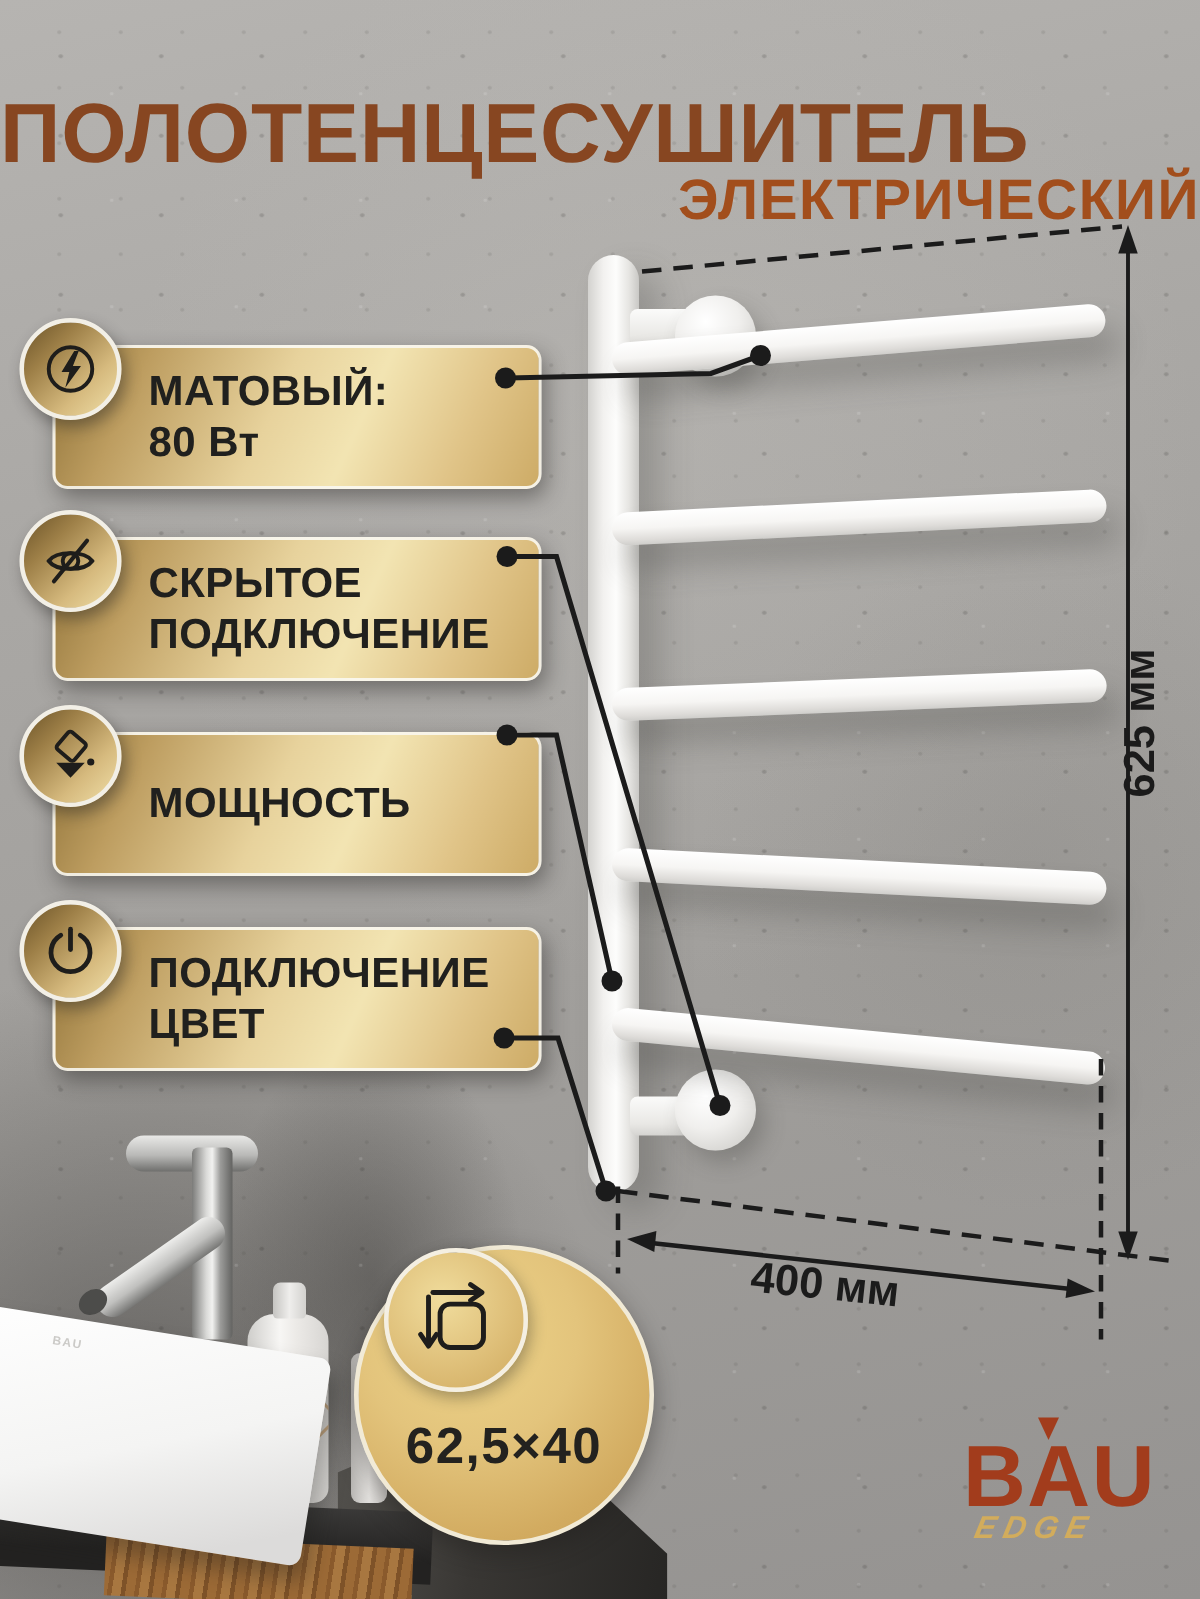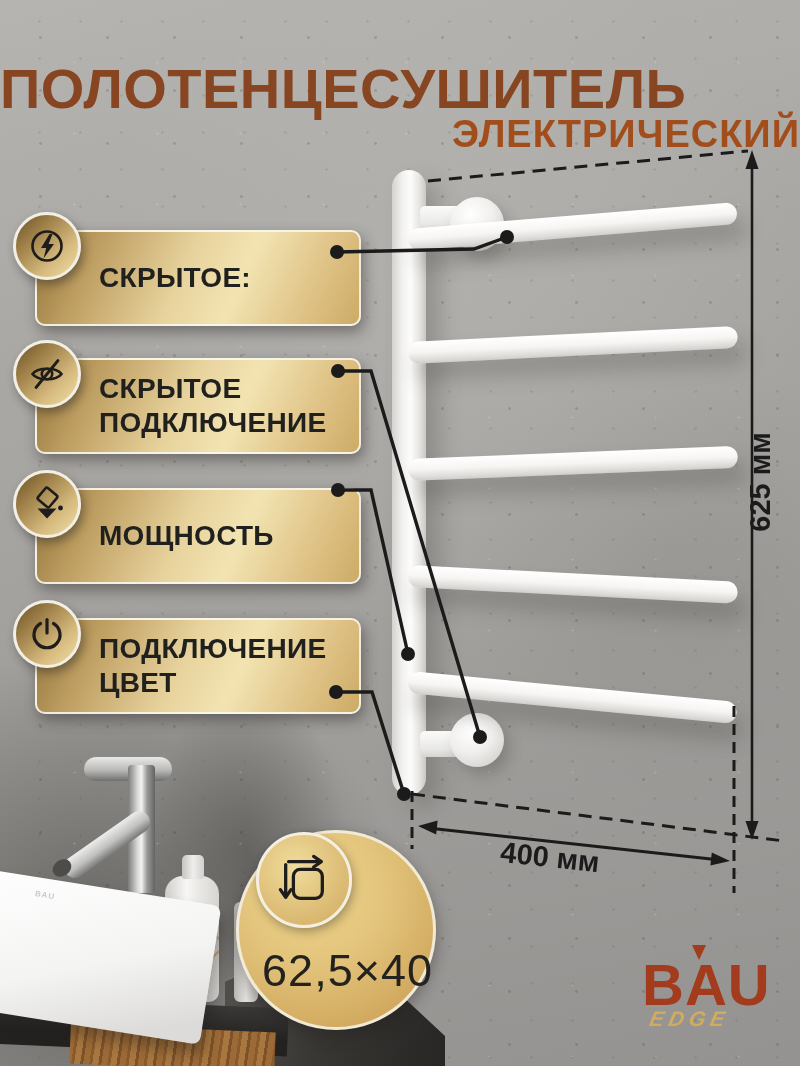--- a/index.html
+++ b/index.html
@@ -100,22 +100,22 @@
     transform:rotate(9deg);
     background:linear-gradient(160deg,#ffffff 0%,#f4f4f3 55%,#dcdbda 90%);
     box-shadow:6px 10px 14px rgba(30,28,26,0.35);}
   .sink-mark{position:absolute;left:76px;top:12px;font-size:8px;font-weight:700;
     color:#cbcac7;letter-spacing:1px;}
   
   .size-badge{position:absolute;left:236px;top:830px;width:194px;height:194px;border-radius:50%;z-index:6;
     border:3px solid #f1ead6;
     background:radial-gradient(circle at 38% 30%, #eed489 0%, #e3c47c 40%, #d2ab60 75%, #c89f54 100%);
     box-shadow:0 6px 16px rgba(30,28,25,0.40);}
-  .size-text{position:absolute;left:0;top:112px;width:100%;text-align:right;
-    font-size:45px;font-weight:400;letter-spacing:1px;color:#23221f;}
+  .size-text{position:absolute;left:0;top:112px;width:100%;text-align:center;
+    font-size:34px;font-weight:700;letter-spacing:1px;color:#23221f;}
   .size-icon-circle{position:absolute;left:256px;top:832px;width:90px;height:90px;border-radius:50%;z-index:7;
     border:3px solid #f4efe2;display:flex;align-items:center;justify-content:center;
     background:radial-gradient(circle at 40% 35%, #f0dc9c, #dfc07a 55%, #cfa95e 100%);
     box-shadow:2px 4px 10px rgba(30,28,25,0.35);}
   
   .logo{position:absolute;left:640px;top:944px;width:140px;height:95px;z-index:6;}
   .bau{position:absolute;left:2px;top:12px;font-size:58px;font-weight:900;letter-spacing:1px;
     color:#a23c1c;line-height:1;}
   .bau-tri{position:absolute;left:52px;top:1px;width:0;height:0;
     border-left:7px solid transparent;border-right:7px solid transparent;border-top:15px solid #a23c1c;}
@@ -158,21 +158,22 @@
   <div class="bar b5"></div>
 
   <div class="feature f1">
     <div class="icon-wrap">
       <svg width="38" height="38" viewBox="0 0 38 38">
         <circle cx="19" cy="19" r="14.5" fill="none" stroke="#1e1d1b" stroke-width="2.6"></circle>
         <path d="M21.5 7 L13 21 h5.2 L15.5 31.5 L26 17 h-5.4 L24.5 7 Z" fill="#1e1d1b"></path>
       </svg>
     </div>
     <div class="f-text">
-      <span>СКРЫТОЕ:</span>
+      <span>МАТОВЫЙ:</span>
+      <span>80 Вт</span>
     </div>
   </div>
 
   <div class="feature f2">
     <div class="icon-wrap">
       <svg width="38" height="38" viewBox="0 0 38 38">
         <path d="M4.5 19 C9.5 12, 28.5 12, 33.5 19 C28.5 26, 9.5 26, 4.5 19 Z" fill="none" stroke="#1e1d1b" stroke-width="2.6"></path>
         <circle cx="19" cy="19" r="5.2" fill="none" stroke="#1e1d1b" stroke-width="2.6"></circle>
         <line x1="30" y1="5.5" x2="8" y2="32.5" stroke="#1e1d1b" stroke-width="2.8" stroke-linecap="round"></line>
       </svg>

